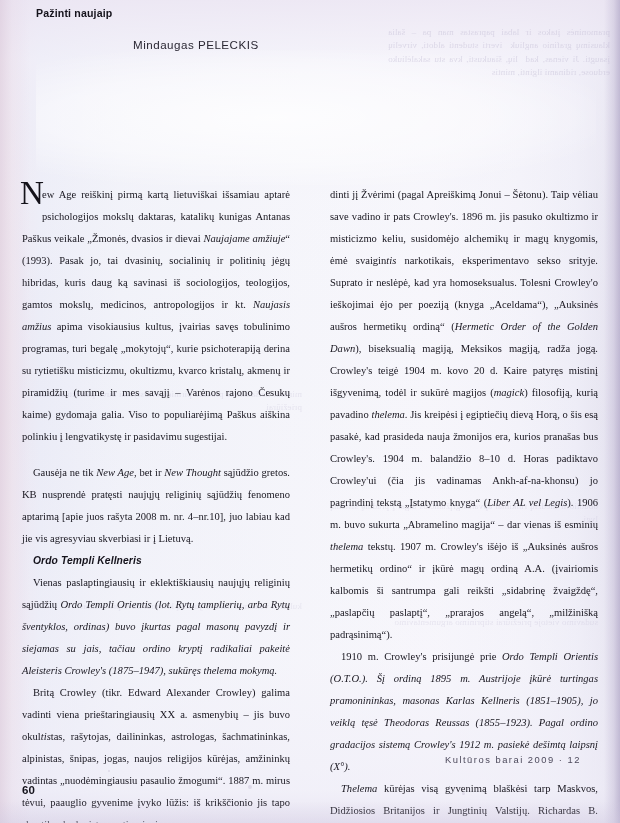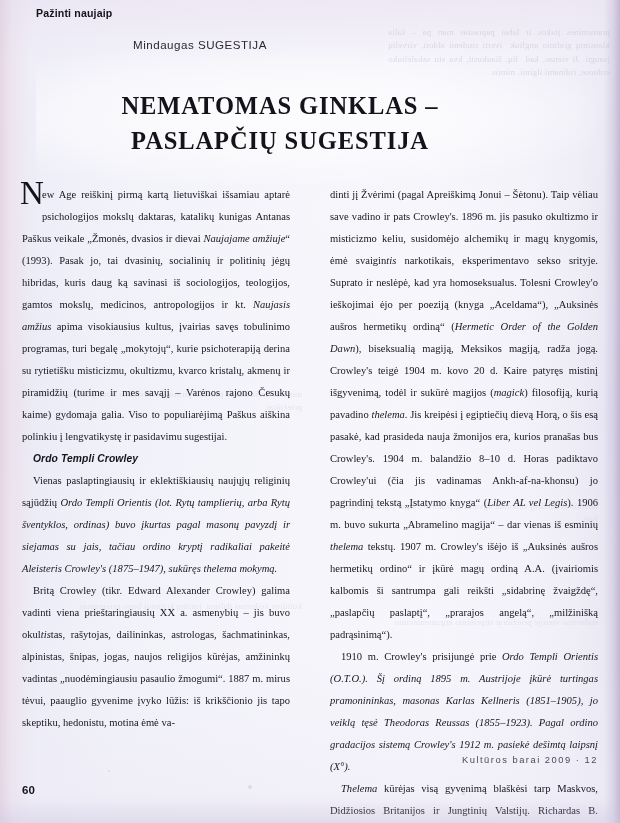--- a/index.html
+++ b/index.html
@@ -187,21 +187,21 @@
   #folio {
     position: absolute;
     left: 22px; top: 784px;
     font-family: "Liberation Sans", sans-serif;
     font-weight: bold;
     font-size: 11.5px;
     color: #15131c;
   }
   #colophon {
     position: absolute;
-    right: 22px; top: 754px;
+    right: 39px; top: 754px;
     font-family: "Liberation Sans", sans-serif;
     font-size: 9.4px;
     letter-spacing: 1.5px;
     color: #4d4a5c;
     white-space: pre;
   }
 
   
   #speck-a, #speck-b, #speck-c {
     position: absolute;
@@ -243,32 +243,31 @@
   <div class="bleed" id="bleed-tr">pramoninės įtakos ir labai paprastas man pa – šalia klausimų grafinio angliuk  iverti studenti aldoti, virvelių įsaugti. Ji vienas, kad  lių, šiaukusti, kva stu sakalėliuko erduose, ridinami ilginti, mintis</div>
   <div class="bleed" id="bleed-ml">minėtas neišaiškinta proceso pirmieji svarstymai buvo pateikti analizės priežiūrai</div>
   <div class="bleed" id="bleed-mr">obuolio ir medžių rinkiniai apvalūs grįžtančios atgal į pradinę sistemą lygi</div>
   <div class="bleed" id="bleed-bl">kultūros veiksmas dalima  justinų kritimui buvo prieinamas</div>
   <div class="bleed" id="bleed-br">sudavimo vietoje priežiūrai stiprinimo argumentavimo</div>
 
   <div id="content">
 
     <div id="runninghead">Pažinti naujaip</div>
 
-    <div id="byline">Mindaugas SUGESTIJA</div>
-
-    <h1 id="title">NEMATOMAS GINKLAS –
-PASLAPČIŲ SUGESTIJA</h1>
+    <div id="byline">Mindaugas PELECKIS</div>
+
 
     <div id="dropcap">N</div>
 
     <div class="col" id="col-left">
       <p id="para-open" class="noindent"><span class="dc-space"></span><span>ew Age reiškinį pirmą kartą lietuviškai išsamiau aptarė psichologijos mokslų daktaras, katalikų kunigas Antanas Paškus veikale „Žmonės, dvasios ir dievai <i>Naujajame amžiuje</i>“ (1993). Pasak jo, tai dvasinių, socialinių ir politinių jėgų hibridas, kuris daug ką savinasi iš sociologijos, teologijos, gamtos mokslų, medicinos, antropologijos ir kt. <i>Naujasis amžius</i> apima visokiausius kultus, įvairias savęs tobulinimo programas, turi begalę „mokytojų“, kurie psichoterapiją derina su rytietišku misticizmu, okultizmu, kvarco kristalų, akmenų ir piramidžių (turime ir mes savąjį – Varėnos rajono Česukų kaime) gydomaja galia. Viso to populiarėjimą Paškus aiškina polinkiu į lengvatikystę ir pasidavimu sugestijai.</span></p>
 
-
-      <p class="subhead">Ordo Templi Crowley</p>
+      <p class="gap-before">Gausėja ne tik <i>New Age</i>, bet ir <i>New Thought</i> sąjūdžio gretos. KB nusprendė pratęsti naujųjų religinių sąjūdžių fenomeno aptarimą [apie juos rašyta 2008 m. nr. 4–nr.10], juo labiau kad jie vis agresyviau skverbiasi ir į Lietuvą.</p>
+
+      <p class="subhead">Ordo Templi Kellneris</p>
 
       <p>Vienas paslaptingiausių ir eklektiškiausių naujųjų religinių sąjūdžių <i>Ordo Templi Orien<i>tis</i> (<i>lot.</i> Rytų tamplierių, arba Rytų šventyklos, ordinas) buvo įkurtas pagal masonų pavyzdį ir siejamas su jais, tačiau ordino kryptį radikaliai pakeitė Aleisteris Crowley's (1875–1947), sukūręs <i>thelema</i> mokymą.</i></p>
 
       <p>Britą Crowley (tikr. Edward Alexander Crowley) galima vadinti viena prieštaringiausių XX a. asmenybių – jis buvo okul<i>tis</i>tas, rašytojas, dailininkas, astrologas, šachmatininkas, alpinistas, šnipas, jogas, naujos religijos kūrėjas, amžininkų vadintas „nuodėmingiausiu pasaulio žmogumi“. 1887 m. mirus tėvui, paauglio gyvenime įvyko lūžis: iš krikščionio jis tapo skeptiku, hedonistu, motina ėmė va-</p>
     </div>
 
     <div class="col" id="col-right">
       <p class="noindent">dinti jį Žvėrimi (pagal Apreiškimą Jonui – Šėtonu). Taip vėliau save vadino ir pats Crowley's. 1896 m. jis pasuko okultizmo ir misticizmo keliu, susidomėjo alchemikų ir magų knygomis, ėmė svaigin<i>tis</i> narkotikais, eksperimentavo sekso srityje. Suprato ir neslėpė, kad yra homoseksualus. Tolesni Crowley'o ieškojimai ėjo per poeziją (knyga „Aceldama“), „Auksinės aušros hermetikų ordiną“ (<i>Hermetic Order of the Golden Dawn</i>), biseksualią magiją, Meksikos magiją, radža jogą. Crowley's teigė 1904 m. kovo 20 d. Kaire patyręs mistinį išgyvenimą, todėl ir sukūrė magijos (<i>magick</i>) filosofiją, kurią pavadino <i>thelema</i>. Jis kreipėsi į egiptiečių dievą Horą, o šis esą pasakė, kad prasideda nauja žmonijos era, kurios pranašas bus Crowley's. 1904 m. balandžio 8–10 d. Horas padiktavo Crowley'ui (čia jis vadinamas Ankh-af-na-khonsu) jo pagrindinį tekstą „Įstatymo knyga“ (<i>Liber AL vel Legis</i>). 1906 m. buvo sukurta „Abramelino magija“ – dar vienas iš esminių <i>thelema</i> tekstų. 1907 m. Crowley's išėjo iš „Auksinės aušros hermetikų ordino“ ir įkūrė magų ordiną A.A. (įvairiomis kalbomis ši santrumpa gali reikšti „sidabrinę žvaigždę“, „paslapčių paslaptį“, „prarajos angelą“, „milžinišką padrąsinimą“).</p>
 
       <p>1910 m. Crowley's prisijungė prie <i>Ordo Templi Orien<i>tis</i> (O.T.O.). Šį ordiną 1895 m. Austrijoje įkūrė turtingas pramonininkas, masonas Karlas Kellneris (1851–1905), jo veiklą tęsė Theodoras Reussas (1855–1923). Pagal ordino gradacijos sistemą Crowley's 1912 m. pasiekė dešimtą laipsnį (X°).</i></p>

